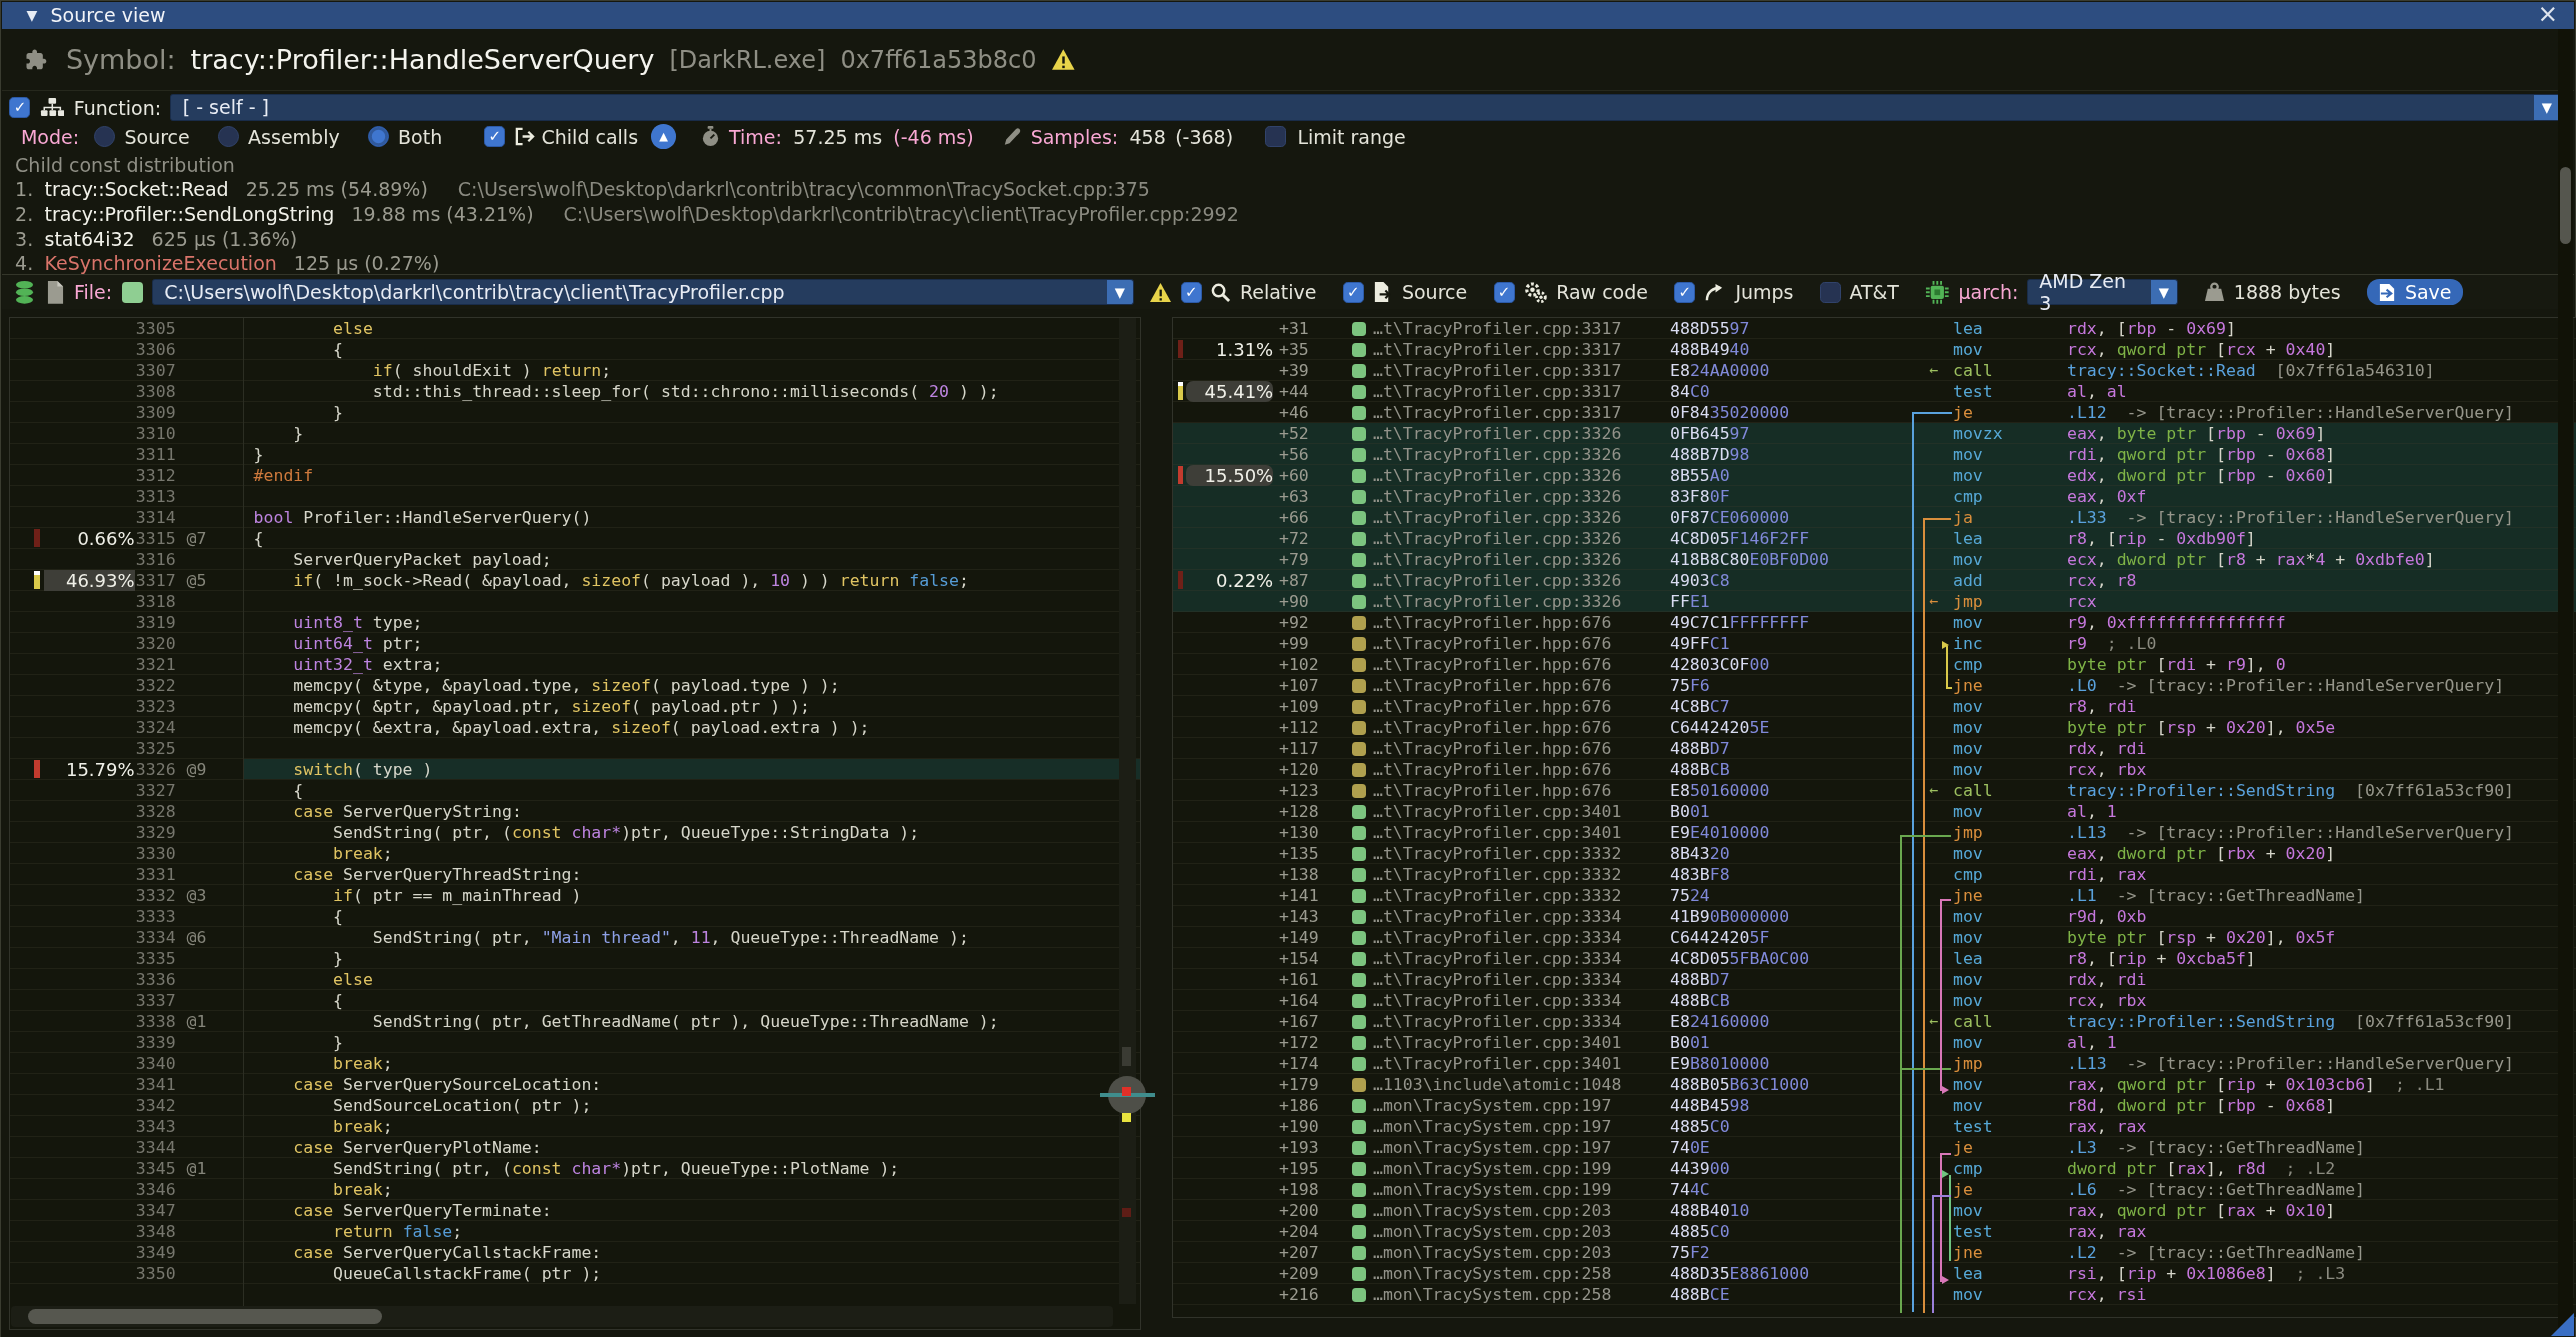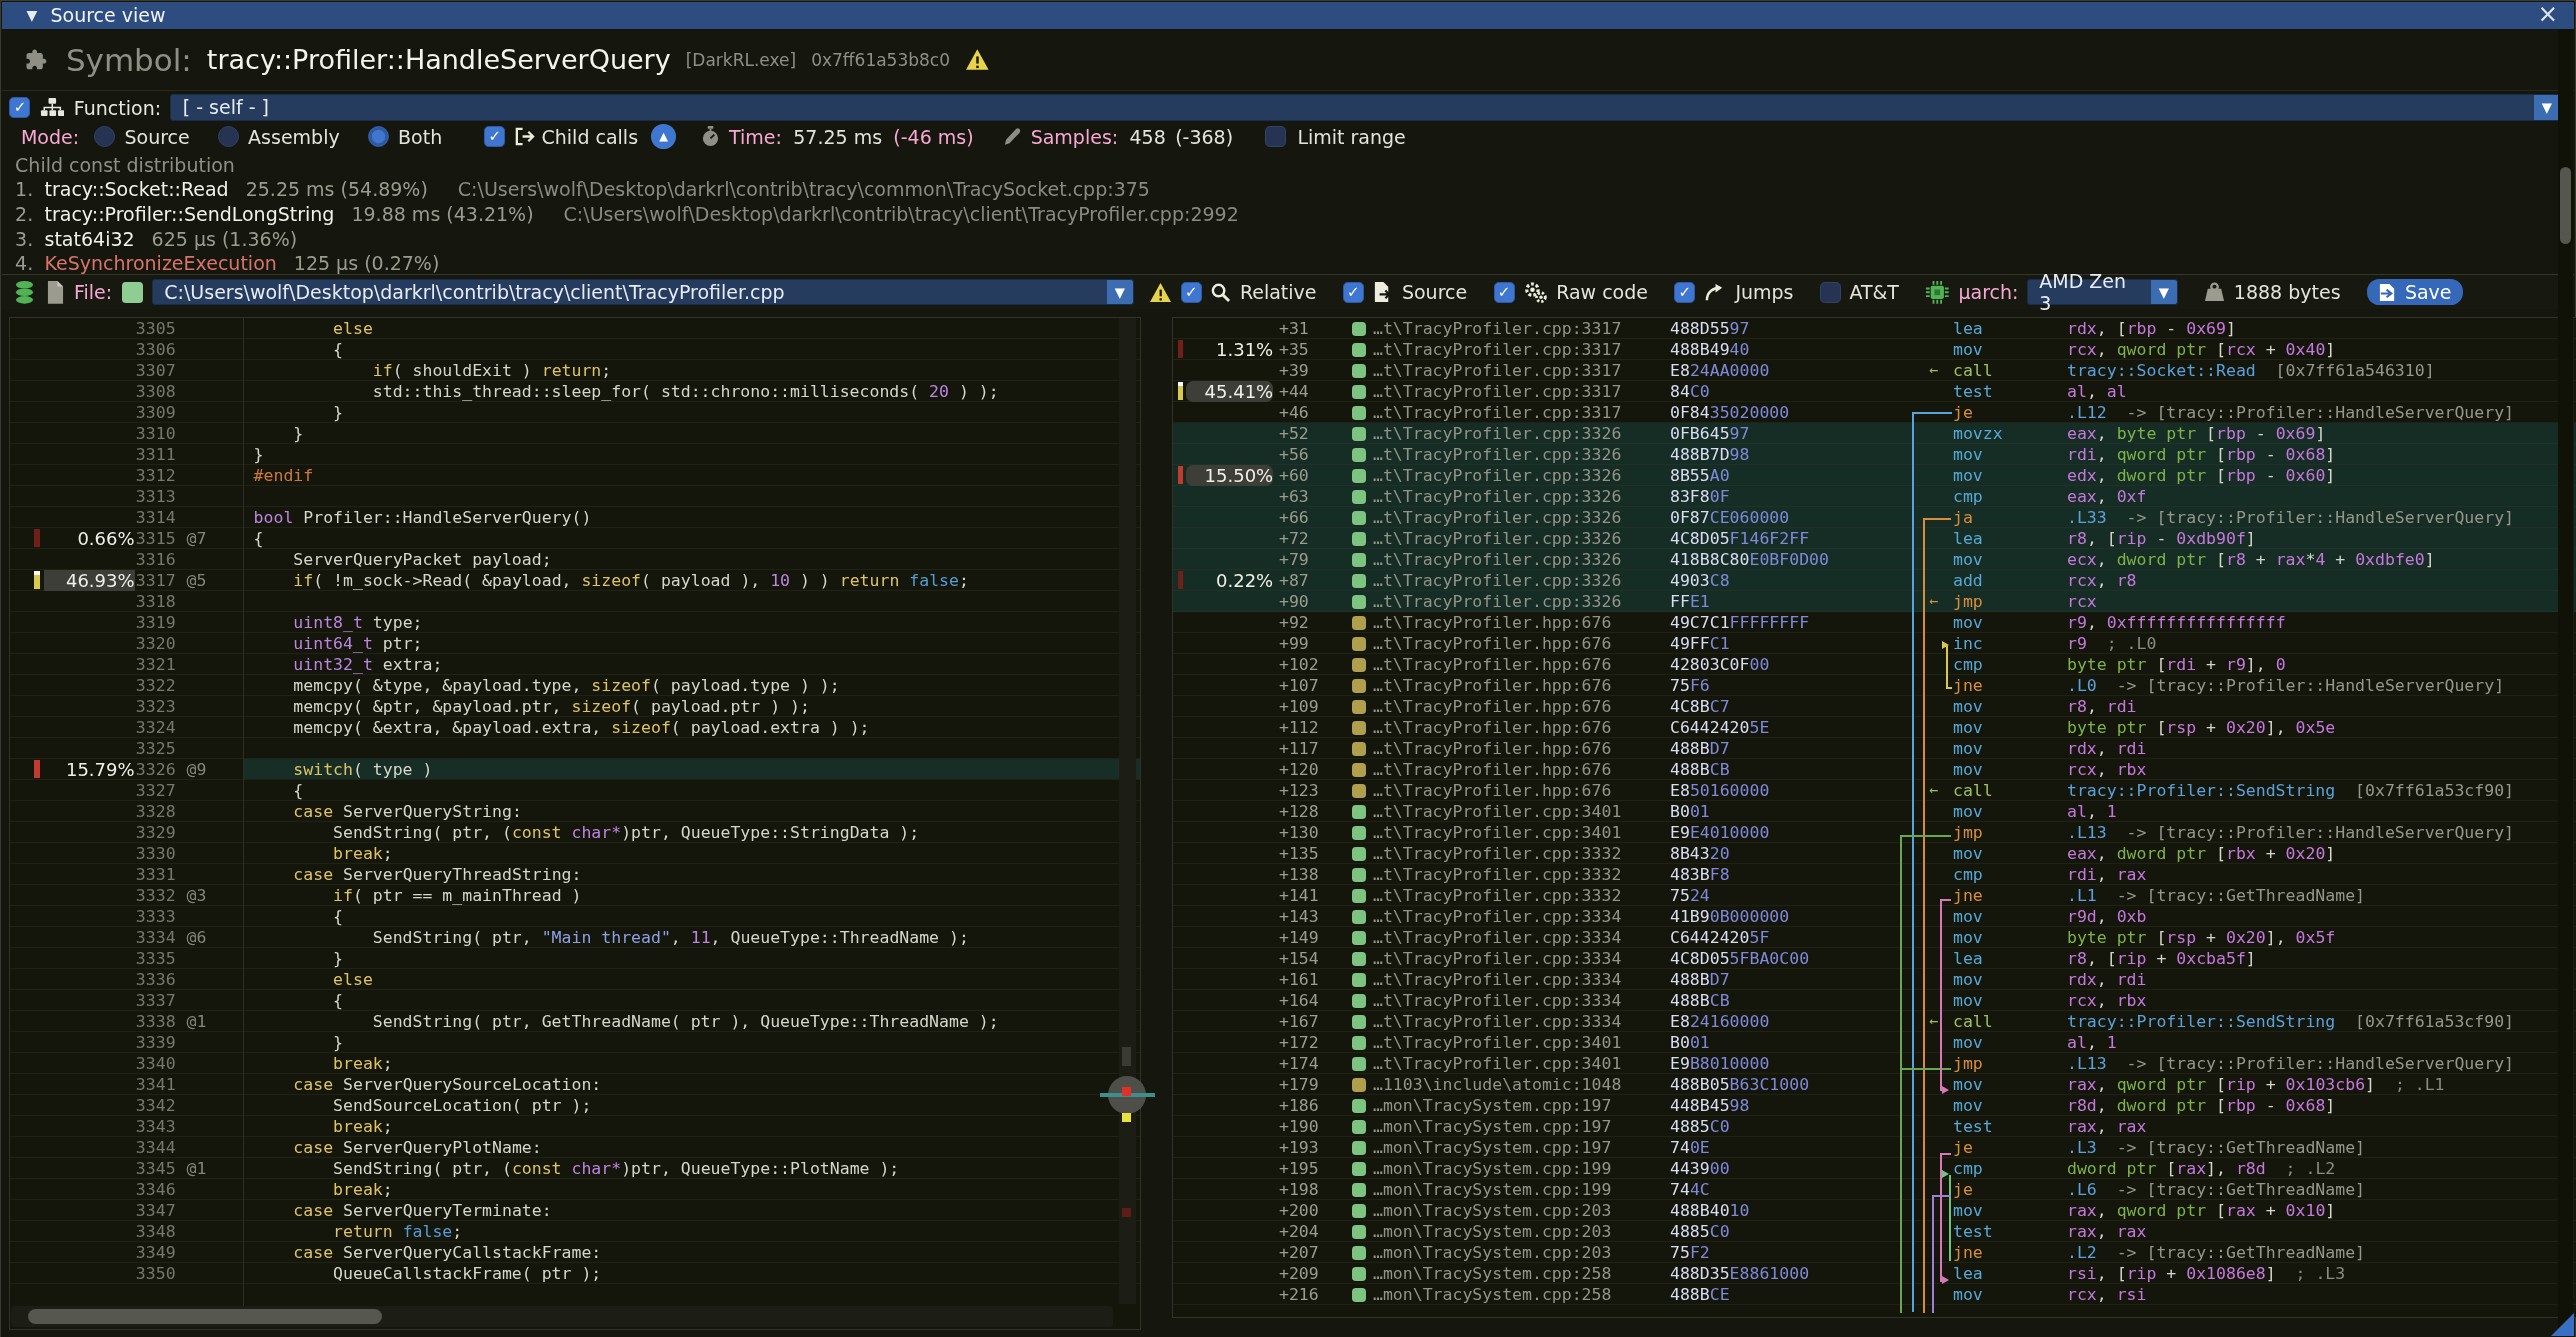--- a/index.html
+++ b/index.html
@@ -8,23 +8,23 @@
   .win { position:absolute; inset:0; background:#15170e; border:0.9px solid #3a3c30; }
 
   
   .titlebar { position:absolute; left:0.9px; top:0.9px; right:0.9px; height:27px; background:#2d4d80; display:flex; align-items:center; padding-left:24.6px; gap:13.2px; }
   .titlebar .tri { color:#e8edf5; font-size:14px; }
   .titlebar .ttl { color:#f2f4f8; font-size:19px; }
   .close-x { position:absolute; right:13.2px; top:0; width:26.4px; height:26.4px; color:#dfe5ee; font-size:24.6px; line-height:24.6px; text-align:center; cursor:pointer; }
 
   
   .symrow { position:absolute; left:0.9px; top:28px; right:0.9px; height:62px; display:flex; align-items:center; padding-left:21px; gap:15px; border-bottom:0.9px solid #26281d; }
-  .symlabel { color:#8f8f85; font-size:31px; }
+  .symlabel { color:#8f8f85; font-size:27px; }
   .symname { color:#f4f4ee; font-size:27px; }
-  .symmod, .symaddr { color:#8f8f85; font-size:17px;text-align:center; }
+  .symmod, .symaddr { color:#8f8f85; font-size:24px;text-align:center; }
 
   
   .fnrow { position:absolute; left:0.9px; top:91px; right:0.9px; height:31px; display:flex; align-items:center; padding-left:7.6px; gap:9.4px; }
   .fnlabel { color:#e8e8e0; font-size:19px; }
   .combo { background:#253c5e; border:0.9px solid #192c49; border-radius:2.8px; height:26.4px; display:flex; align-items:center; position:relative; color:#e8ecf4; font-size:19px; padding:0 38px 0 11.3px; }
   .combo .arrowbtn { position:absolute; right:0; top:0; width:26.4px; height:24.6px; background:#3c6db3; border-radius:0 2.8px 2.8px 0; color:#fff; font-size:13.2px; display:flex; align-items:center; justify-content:center; }
   .fncombo { flex:1; margin-right:13.2px; }
 
   
   .moderow { position:absolute; left:0.9px; top:122px; right:0.9px; height:27px; display:flex; align-items:center; padding-left:19px; font-size:19px; }

